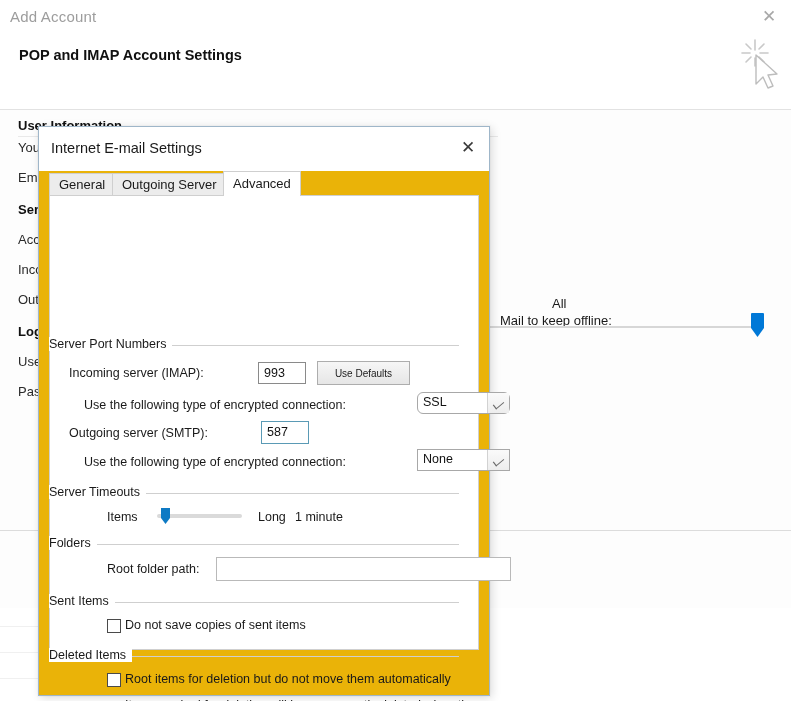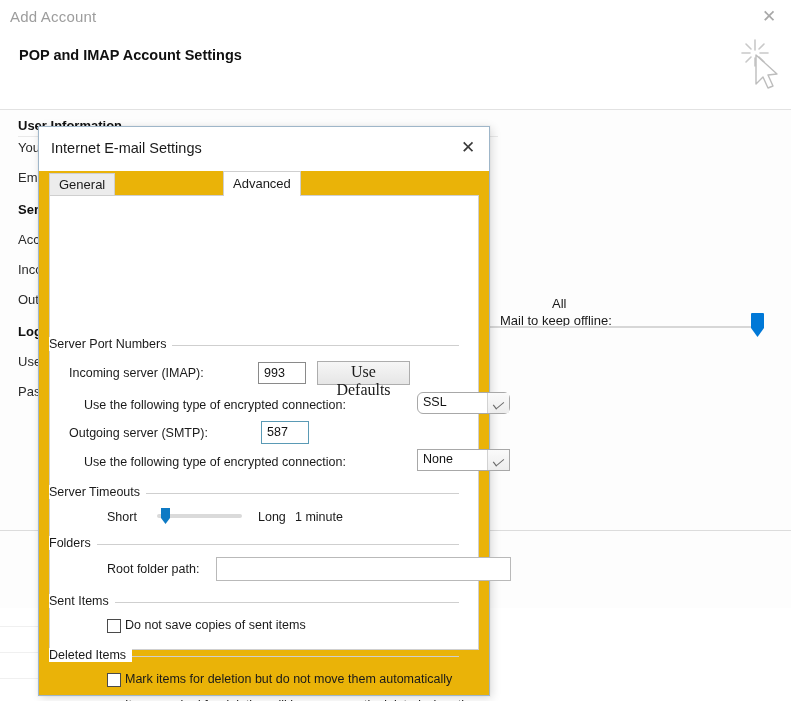--- a/index.html
+++ b/index.html
@@ -286,22 +286,22 @@
     padding: 0 5px;
     line-height: 20px;
   }
   .txtbox.accent { border-color: #5a9ab5; }
 
   .btn {
     position: absolute;
     background: linear-gradient(#f6f6f6, #e6e6e6);
     border: 1px solid #adadad;
     box-sizing: border-box;
-    font-family: Liberation Serif, serif;
-    font-size: 16px;
+    font-family: Liberation Sans, sans-serif;
+    font-size: 10px;
     color: #1a1a1a;
     cursor: default;
   }
 
   .combo {
     position: absolute;
     height: 22px;
     background: #ffffff;
     border: 1px solid #a8a8a8;
     box-sizing: border-box;
@@ -436,20 +436,21 @@
 
 <div id="modal">
 
   <div id="modal-titlebar">
     <div id="modal-title">Internet E-mail Settings</div>
     <div id="modal-close">✕</div>
   </div>
 
   <div id="tabstrip">
     <div class="tab" id="tab-general">General</div>
+    <div class="tab" id="tab-outgoing-server">Outgoing Server</div>
     <div class="tab active" id="tab-advanced">Advanced</div>
   </div>
 
   <div id="tabpanel"></div>
 
   <div class="grp" style="top:210px;">
     <div class="grp-rule"></div>
     <div class="grp-cap">Server Port Numbers</div>
   </div>
 
@@ -469,21 +470,21 @@
   <div class="fld-label" style="left:45px; top:328px;">Use the following type of encrypted connection:</div>
   <div class="combo" style="left:378px; top:322px; width:93px;">
     <span class="combo-text">None</span>
     <span class="combo-arrow"></span>
   </div>
 
   <div class="grp" style="top:358px;">
     <div class="grp-rule"></div>
     <div class="grp-cap">Server Timeouts</div>
   </div>
-  <div class="fld-label" style="left:68px; top:383px;">Short</div>
+  <div class="fld-label" style="left:68px; top:383px;">Items</div>
   <div id="timeout-track"></div>
   <div id="timeout-thumb"></div>
   <div class="fld-label" style="left:219px; top:383px;">Long</div>
   <div class="fld-label" style="left:256px; top:383px;">1 minute</div>
 
   <div class="grp" style="top:409px;">
     <div class="grp-rule"></div>
     <div class="grp-cap">Folders</div>
   </div>
   <div class="fld-label" style="left:68px; top:435px;">Root folder path:</div>
@@ -494,16 +495,16 @@
     <div class="grp-cap">Sent Items</div>
   </div>
   <div class="cbx" style="left:68px; top:492px;"></div>
   <div class="cbx-label" style="left:86px; top:491px;">Do not save copies of sent items</div>
 
   <div class="grp" style="top:521px;">
     <div class="grp-rule"></div>
     <div class="grp-cap">Deleted Items</div>
   </div>
   <div class="cbx" style="left:68px; top:546px;"></div>
-  <div class="cbx-label" style="left:86px; top:545px;">Mark items for deletion but do not move them automatically</div>
+  <div class="cbx-label" style="left:86px; top:545px;">Root items for deletion but do not move them automatically</div>
   <div class="hint" style="left:86px; top:570px;">Items marked for deletion will be permanently deleted when the</div>
 
 </div>
 
 </body></html>

